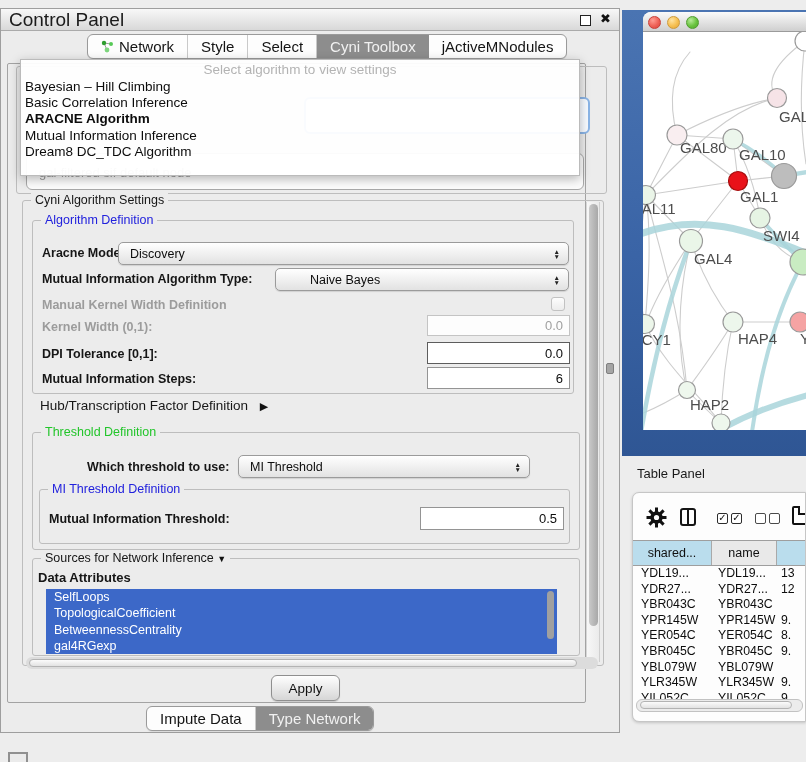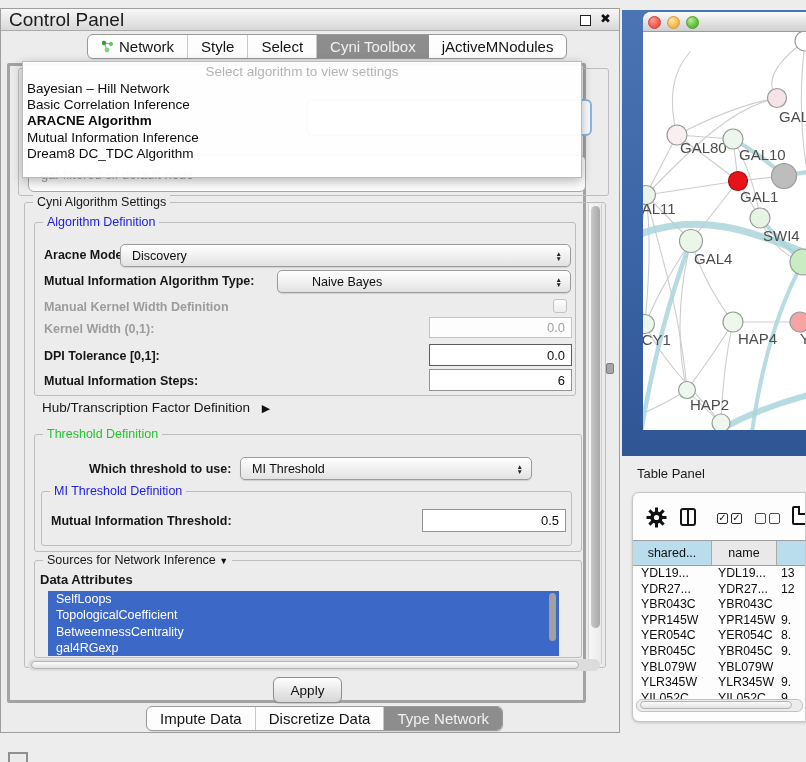--- a/index.html
+++ b/index.html
@@ -14,21 +14,21 @@
   .titlebar .wt{position:absolute;left:8px;top:0;line-height:22px;font-size:19px;color:#1b1b1b;}
   .t-float{position:absolute;right:28px;top:6px;width:9px;height:9px;border:1.5px solid #222;background:#fff;}
   .t-close{position:absolute;right:8px;top:2px;font-size:13px;font-weight:bold;color:#111;}
 
   .tabbar{display:flex;align-items:stretch;height:25px;background:#fdfdfd;border:1px solid #9a9a9a;
     border-radius:6px;box-sizing:border-box;font-size:15px;overflow:hidden;box-shadow:0 1px 1px rgba(0,0,0,.08);}
   .tab{display:flex;align-items:center;gap:5px;padding:0 13px;border-right:1px solid #c9c9c9;color:#141414;white-space:nowrap;}
   .tab:last-child{border-right:none;}
   .tab.sel{background:#8d8d8d;color:#f1f1f1;border-right:none;}
 
-  .inner{left:6px;top:54px;width:579px;height:640px;background:#ececec;border:3px solid #a3a3a3;border-radius:2px;box-sizing:border-box;}
+  .inner{left:6px;top:54px;width:579px;height:640px;background:#ececec;border:1px solid #a3a3a3;border-radius:2px;box-sizing:border-box;}
 
   
   .grp{border:1px solid #bdbdbd;border-radius:3px;box-sizing:border-box;}
   .grp-title{position:absolute;top:-8px;left:8px;background:#ececec;padding:0 4px;font-size:12.5px;white-space:nowrap;}
   .bg-combo-focus{border:2px solid #8ab4e6;border-radius:6px;background:#f7faff;}
   .bg-combo{border:1px solid #a8a8a8;border-radius:6px;background:#fcfcfc;}
   .bg-combo .val{position:absolute;left:12px;top:11px;font-size:13px;color:#9a9a9a;white-space:nowrap;}
 
   
   .popup{background:rgba(255,255,255,.95);border:1px solid #bbb;box-shadow:0 3px 10px rgba(0,0,0,.28);z-index:20;box-sizing:border-box;}
@@ -142,21 +142,21 @@
 
       <div class="abs grp" style="left:8px;top:2px;width:591px;height:128px;"></div>
       <div class="abs bg-combo-focus" style="left:296px;top:33px;width:282px;height:33px;"></div>
       <div class="abs bg-combo" style="left:18px;top:89px;width:556px;height:35px;">
         <span class="val">gal-filtered sif default node</span>
       </div>
 
       <div class="abs popup" style="left:12px;top:-5px;width:560px;height:117px;">
         <div class="popup-prompt">Select algorithm to view settings</div>
         <div id="popup-items">
-            <div class="popup-item">Bayesian – Hill Network</div>
+            <div class="popup-item">Bayesian – Hill Climbing</div>
             <div class="popup-item">Basic Correlation Inference</div>
             <div class="popup-item sel">ARACNE Algorithm</div>
             <div class="popup-item">Mutual Information Inference</div>
             <div class="popup-item">Dream8 DC_TDC Algorithm</div>
           </div>
       </div>
 
       <div class="abs grp" style="left:14px;top:136px;width:582px;height:466px;">
         <span class="grp-title" style="color:#161616;">Cyni Algorithm Settings</span>
       </div>
@@ -233,23 +233,20 @@
       </div>
 
       <div class="abs btn" style="left:263px;top:611px;width:67px;height:24px;">
         <span>Apply</span>
       </div>
     </div>
 
     <div class="abs tabbar" id="bottom-tabs" style="left:145px;top:697px;">
         <span class="tab">
           <span>Impute Data</span>
-        </span>
-        <span class="tab">
-          <span>Discretize Data</span>
         </span>
         <span class="tab sel">
           <span>Type Network</span>
         </span>
       </div>
   </div>
 
   <div class="abs net-frame">
     <div class="mac-win">
       <div class="mac-tb">

